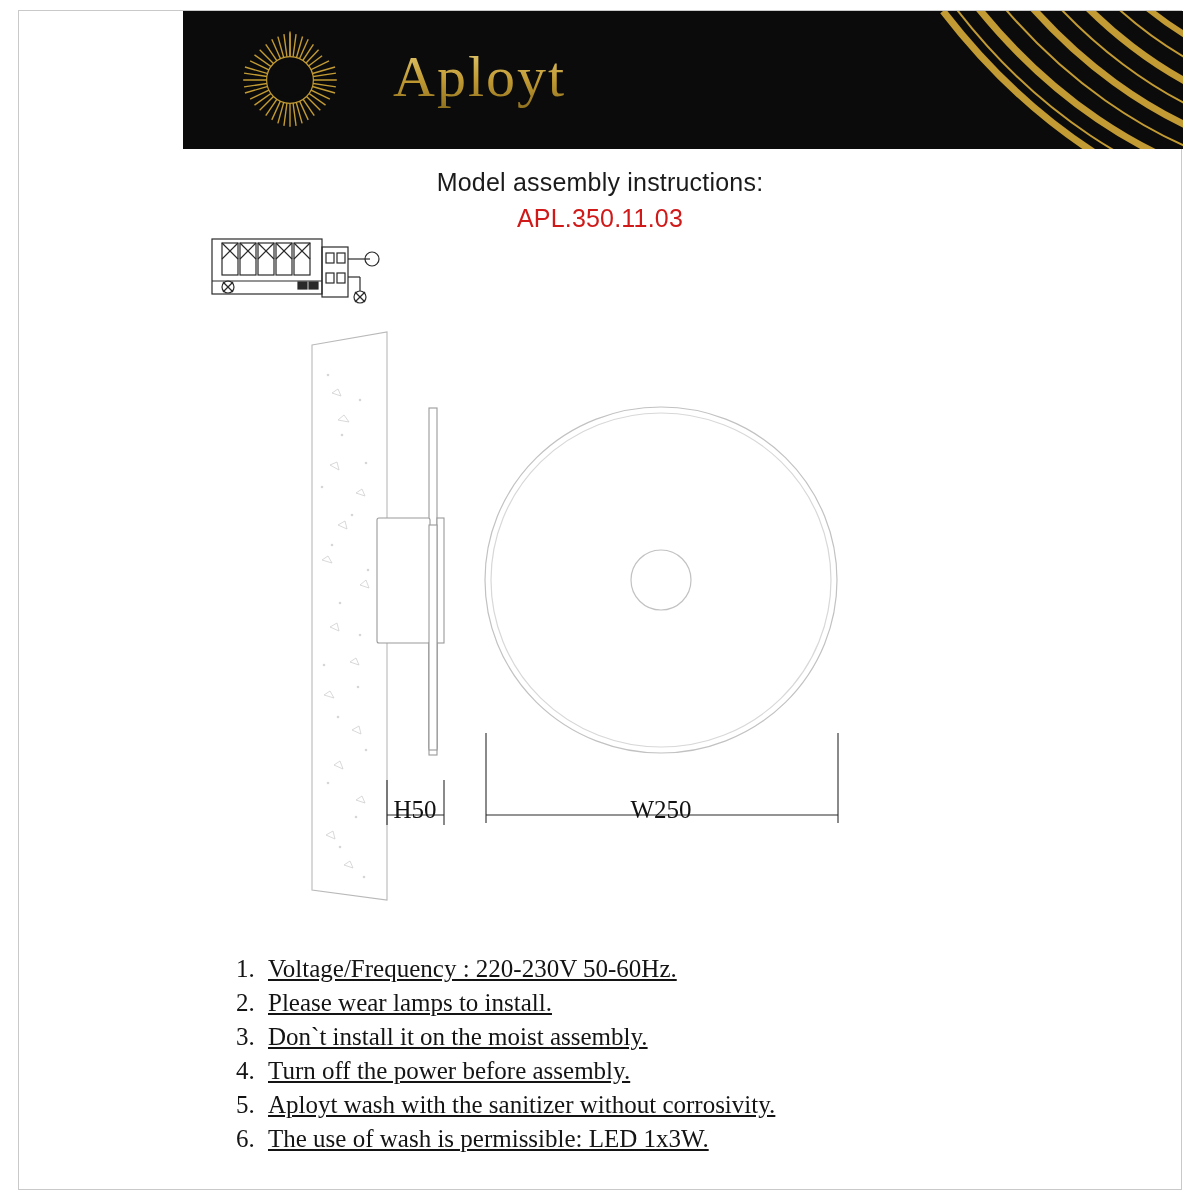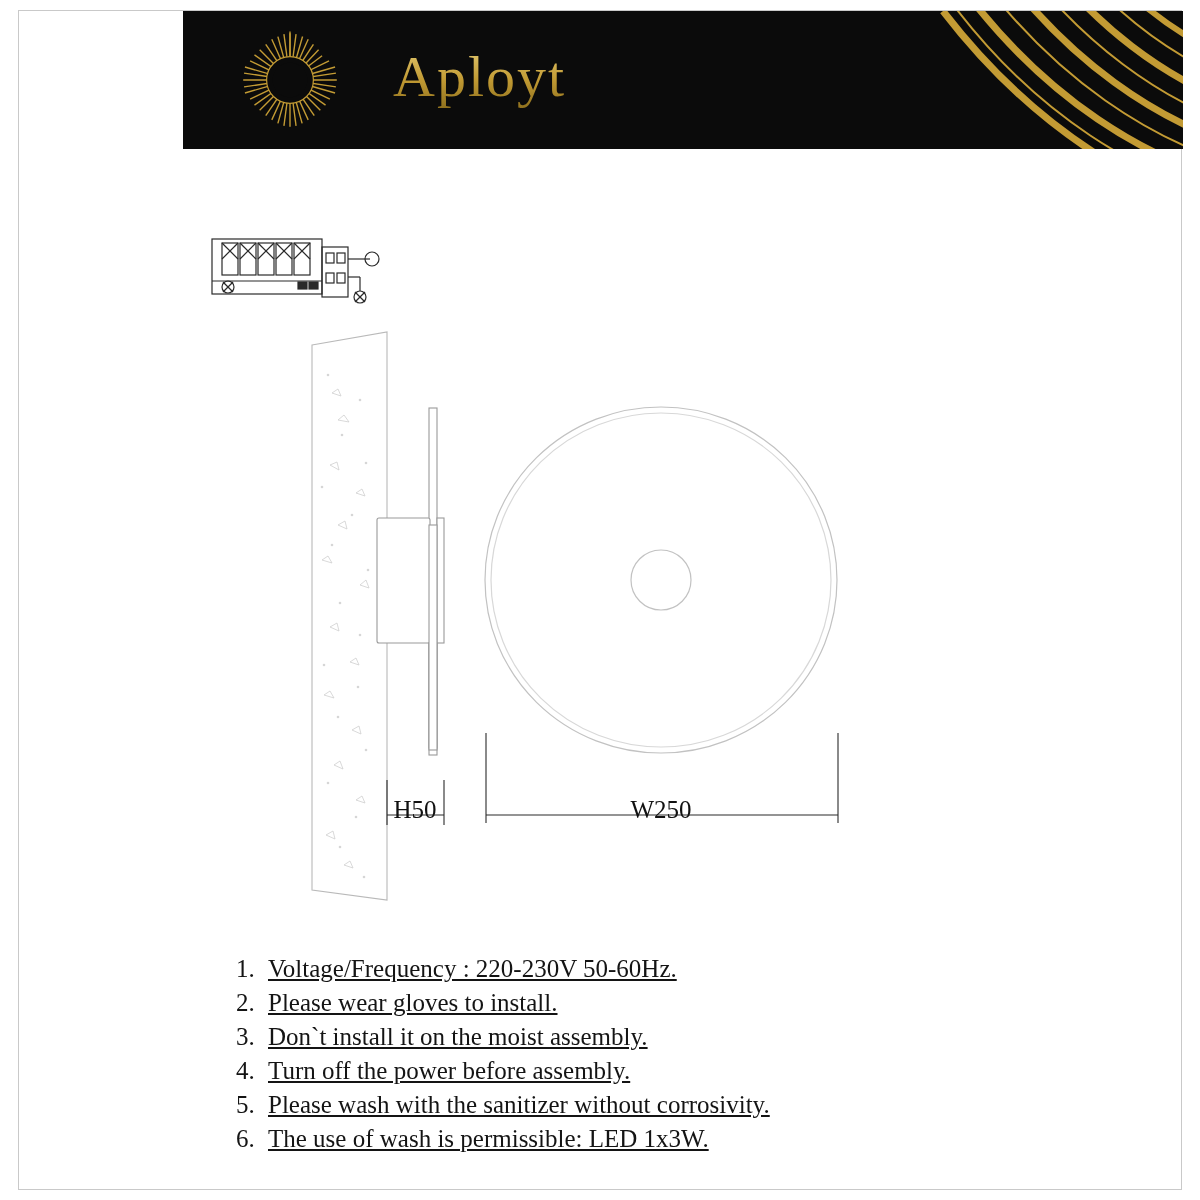--- a/index.html
+++ b/index.html
@@ -200,20 +200,24 @@
         <path d="M430 186 C 385 166, 315 124, 252 34" stroke-width="2"></path>
         <path d="M430 164 C 390 146, 328 108, 272 26" stroke-width="6"></path>
         <path d="M430 140 C 395 124, 342 92, 294 20" stroke-width="2"></path>
         <path d="M430 116 C 400 102, 356 76, 316 14" stroke-width="6"></path>
         <path d="M430 92 C 405 80, 370 60, 338 10" stroke-width="2"></path>
         <path d="M430 68 C 410 58, 382 44, 358 6" stroke-width="5"></path>
       </g>
     </svg>
   </div>
 
+  <div class="title-block">
+    <div class="title-line1">Model assembly instructions:</div>
+    <div class="title-line2">APL.350.11.03</div>
+  </div>
 
   <div class="drawing">
     <svg width="1200" height="700" viewBox="0 0 1200 700">
 
       <g stroke="#2a2a2a" fill="none" stroke-width="1.2">
         <rect x="212" y="14" width="110" height="55"></rect>
         <rect x="222" y="18" width="16" height="32"></rect>
         <rect x="240" y="18" width="16" height="32"></rect>
         <rect x="258" y="18" width="16" height="32"></rect>
         <rect x="276" y="18" width="16" height="32"></rect>
@@ -319,33 +323,33 @@
     </svg>
   </div>
 
   <div class="notes">
     <div class="note-row">
       <span class="note-num">1.</span>
       <span class="note-text">Voltage/Frequency : 220-230V 50-60Hz.</span>
     </div>
     <div class="note-row">
       <span class="note-num">2.</span>
-      <span class="note-text">Please wear gloves to install.</span>
+      <span class="note-text">Please wear lamps to install.</span>
     </div>
     <div class="note-row">
       <span class="note-num">3.</span>
       <span class="note-text">Don`t install it on the moist assembly.</span>
     </div>
     <div class="note-row">
       <span class="note-num">4.</span>
       <span class="note-text">Turn off the power before assembly.</span>
     </div>
     <div class="note-row">
       <span class="note-num">5.</span>
-      <span class="note-text">Please wash with the sanitizer without corrosivity.</span>
+      <span class="note-text">Aployt wash with the sanitizer without corrosivity.</span>
     </div>
     <div class="note-row">
       <span class="note-num">6.</span>
       <span class="note-text">The use of wash is permissible: LED 1x3W.</span>
     </div>
   </div>
 
 </div>
 
 </body></html>

